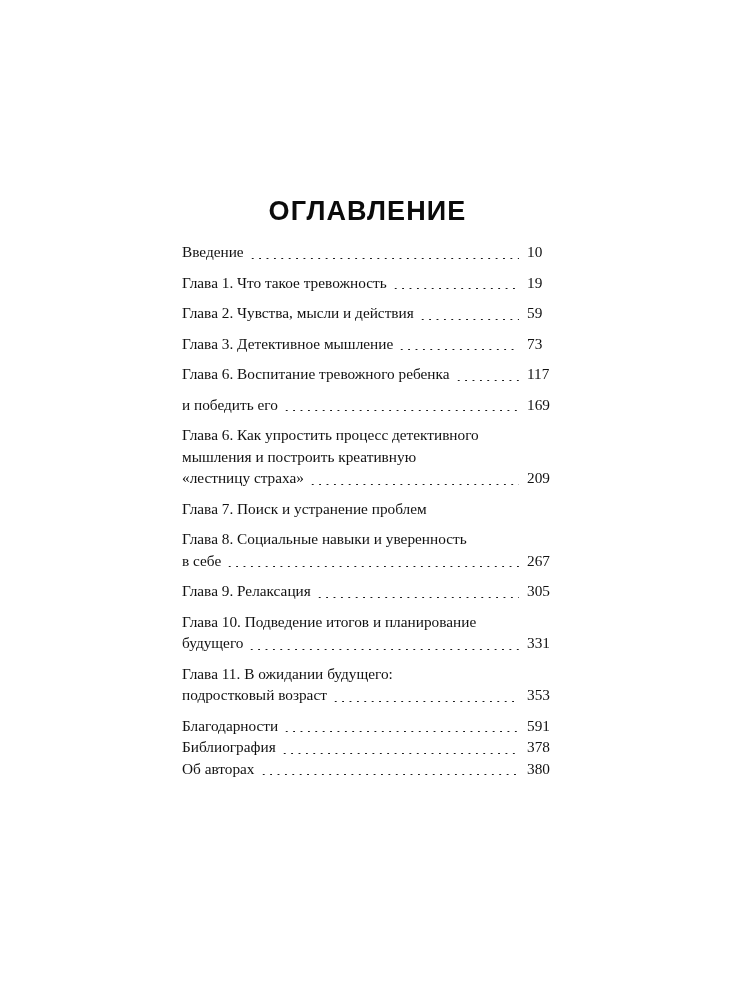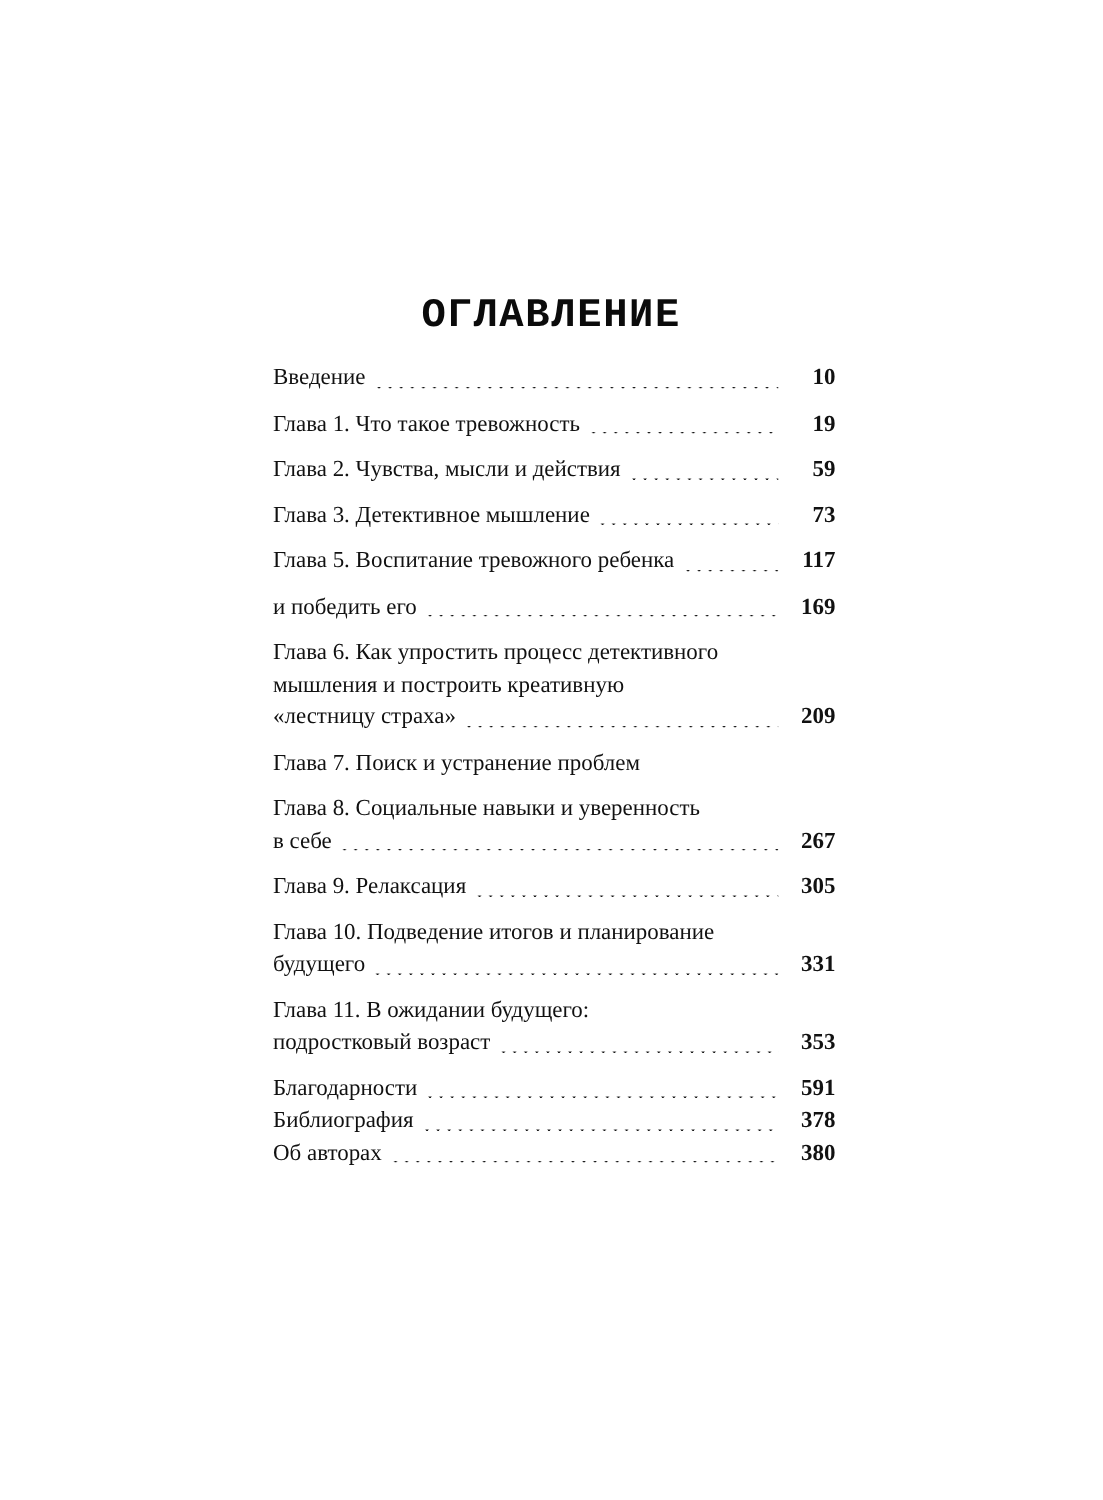--- a/index.html
+++ b/index.html
@@ -19,21 +19,21 @@
     width: 735px;
     height: 1000px;
     background: #ffffff;
   }
   .toc-title {
     position: absolute;
     top: 196px;
     left: 0;
     width: 735px;
     text-align: center;
-    font-family: Liberation Mono, monospace;
+    font-family: Liberation Sans, sans-serif;
     font-weight: bold;
     font-size: 27px;
     letter-spacing: 1.1px;
     color: #0b0b0b;
   }
   .toc-list {
     position: absolute;
     top: 241px;
     left: 182px;
     width: 375px;
@@ -72,24 +72,22 @@
     bottom: 0;
     height: 1.7px;
     background-image: radial-gradient(circle, #1a1a1a 0.85px, rgba(0,0,0,0) 1.1px);
     background-size: 7.4px 1.7px;
     background-repeat: repeat-x;
     background-position: left bottom;
   }
   .page-num {
     flex: 0 0 auto;
     width: 30px;
-    text-align: right;
     font-size: 15.3px;
     padding-left: 6px;
-    font-weight: bold;
   }
   .noleader .leader::before {
     background-image: none;
   }
 </style>
 </head>
 <body>
 
 <div class="page">
 
@@ -119,21 +117,21 @@
       </div>
       <div class="toc-entry">
         <div class="toc-line">
           <span class="toc-text">Глава 3. Детективное мышление</span>
           <span class="leader"></span>
           <span class="page-num">73</span>
         </div>
       </div>
       <div class="toc-entry">
         <div class="toc-line">
-          <span class="toc-text">Глава 5. Воспитание тревожного ребенка</span>
+          <span class="toc-text">Глава 6. Воспитание тревожного ребенка</span>
           <span class="leader"></span>
           <span class="page-num">117</span>
         </div>
       </div>
       <div class="toc-entry">
         <div class="toc-line">
           <span class="toc-text">и победить его</span>
           <span class="leader"></span>
           <span class="page-num">169</span>
         </div>

